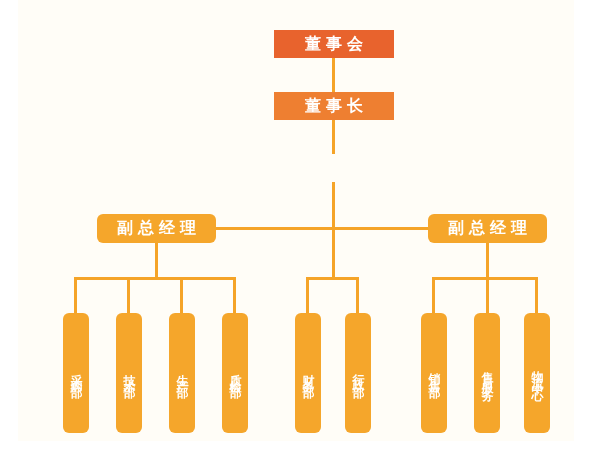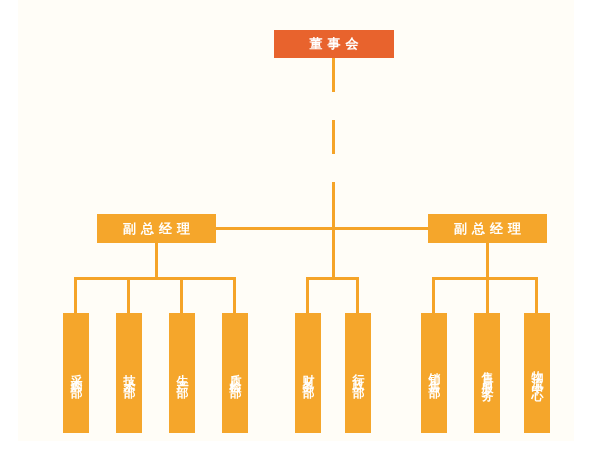--- a/index.html
+++ b/index.html
@@ -20,28 +20,28 @@
     width: 556px; height: 441px;
     background: var(--canvas, #fffdf7);
   }
   .node {
     position: absolute;
     display: flex;
     align-items: center;
     justify-content: center;
     color: #ffffff;
     font-weight: bold;
-    font-size: 13px;
+    font-size: 16px;
     letter-spacing: 5px;
     text-indent: 5px;
     white-space: nowrap;
   }
   .lvl1 { background: var(--l1, #e8632d); }
   .lvl2 { background: var(--l2, #ee7f31); }
-  .lvl3 { background: var(--l3, #f5a62b); }
+  .lvl3 { background: var(--l3, #f5a62b); border-radius: 6px; }
   .vert {
     writing-mode: vertical-rl;
     text-orientation: upright;
     font-size: 12px;
     letter-spacing: 6px;
     text-indent: 0;
   }
   .line {
     position: absolute;
     background: var(--line, #f5a428);
@@ -66,20 +66,21 @@
   <div class="line" style="left:306px; top:277px; width:53px;  height:3px;"></div>
   <div class="line" style="left:306px; top:279px; width:3px;   height:34px;"></div>
   <div class="line" style="left:356px; top:279px; width:3px;   height:34px;"></div>
   <div class="line" style="left:486px; top:243px; width:3px;   height:70px;"></div>
   <div class="line" style="left:432px; top:277px; width:106px; height:3px;"></div>
   <div class="line" style="left:432px; top:279px; width:3px;   height:34px;"></div>
   <div class="line" style="left:535px; top:279px; width:3px;   height:34px;"></div>
 
   <div class="node lvl1" style="left:274px; top:30px;  width:120px; height:28px;">董事会</div>
 
+  <div class="node lvl2" style="left:274px; top:92px;  width:120px; height:28px;">董事长</div>
 
   <div class="node lvl3" style="left:97px;  top:214px; width:119px; height:29px;">副总经理</div>
   <div class="node lvl3" style="left:428px; top:214px; width:119px; height:29px;">副总经理</div>
 
   <div class="node lvl3 vert" style="left:63px;  top:313px; width:26px; height:120px;">采购部</div>
   <div class="node lvl3 vert" style="left:116px; top:313px; width:26px; height:120px;">技术部</div>
   <div class="node lvl3 vert" style="left:169px; top:313px; width:26px; height:120px;">生产部</div>
   <div class="node lvl3 vert" style="left:222px; top:313px; width:26px; height:120px;">质检部</div>
 
   <div class="node lvl3 vert" style="left:295px; top:313px; width:26px; height:120px;">财务部</div>

